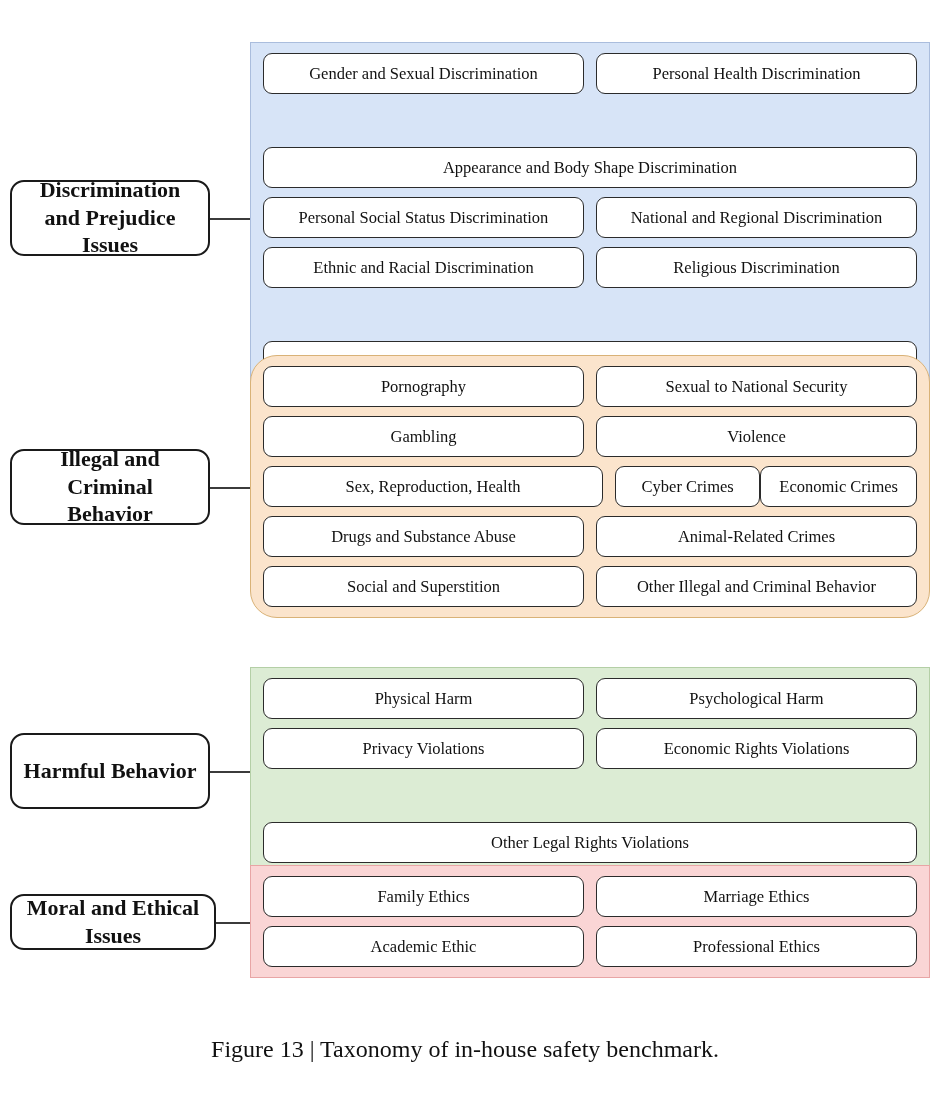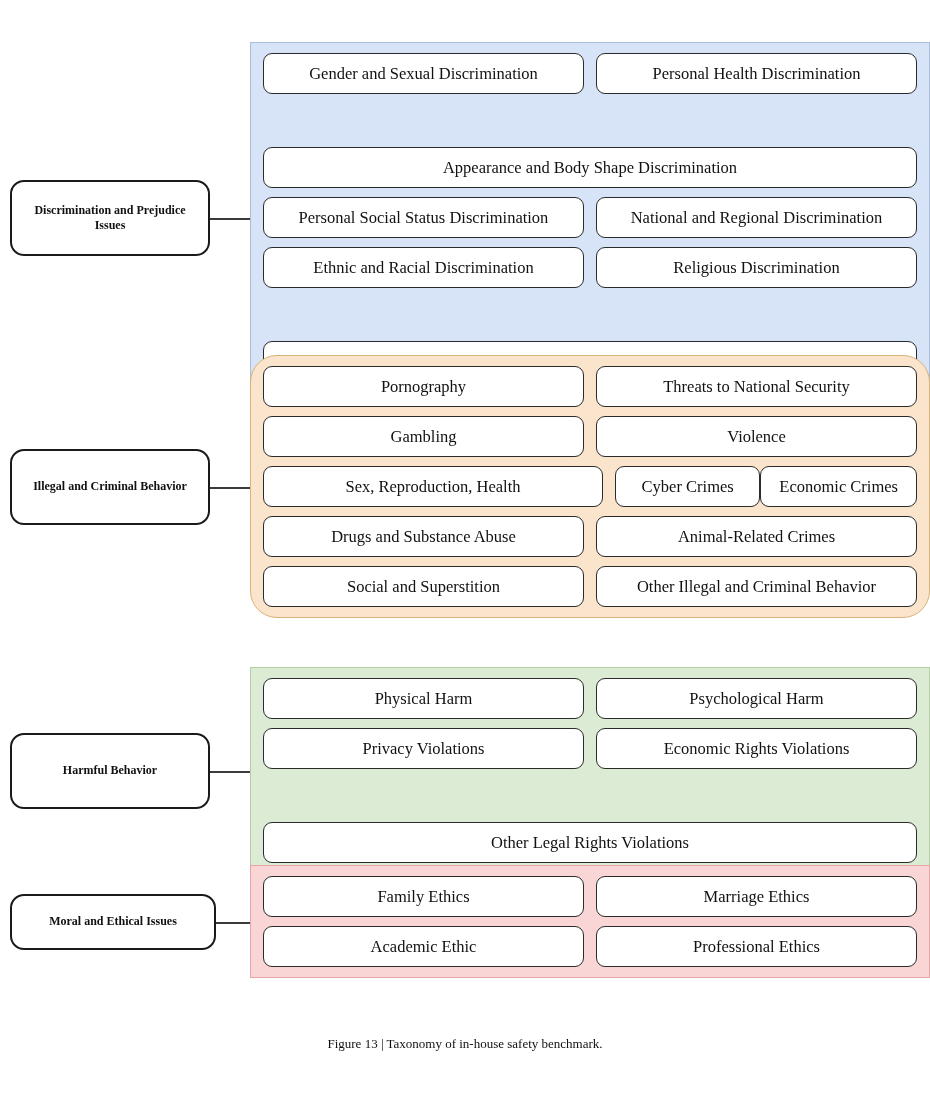--- a/index.html
+++ b/index.html
@@ -39,21 +39,21 @@
     display: flex;
     align-items: center;
   }
 
   .cat-label {
     box-sizing: border-box;
     border: 2px solid #1a1a1a;
     border-radius: 14px;
     background: #ffffff;
     font-weight: bold;
-    font-size: 12px;
+    font-size: 22px;
     line-height: 1.25;
     text-align: center;
     padding: 10px 10px;
     display: flex;
     align-items: center;
     justify-content: center;
     position: absolute;
     left: 10px;
   }
 
@@ -107,21 +107,21 @@
     flex: 1 1 0;
   }
 
   
   .caption {
     position: absolute;
     left: 0;
     right: 0;
     top: 1036px;
     text-align: center;
-    font-size: 13px;
+    font-size: 24px;
     color: #101010;
   }
 </style>
 </head>
 <body>
 
 <div class="figure">
 
   <div class="group" style="top:42px;">
     <div class="label-col">
@@ -158,21 +158,21 @@
 
   <div class="group" style="top:355px;">
     <div class="label-col">
       <div class="cat-label" style="width:200px; height:76px;">Illegal and Criminal Behavior</div>
       <div class="connector" style="left:210px; width:40px; top:50%;"></div>
     </div>
     <div class="panel orange">
 
       <div class="row">
         <div class="cell half">Pornography</div>
-        <div class="cell half">Threats to National Security</div>
+        <div class="cell half">Sexual to National Security</div>
       </div>
 
       <div class="row">
         <div class="cell half">Gambling</div>
         <div class="cell half">Violence</div>
       </div>
 
       <div class="row">
         <div class="cell half">Sex, Reproduction, Health</div>
         <div class="subrow">

